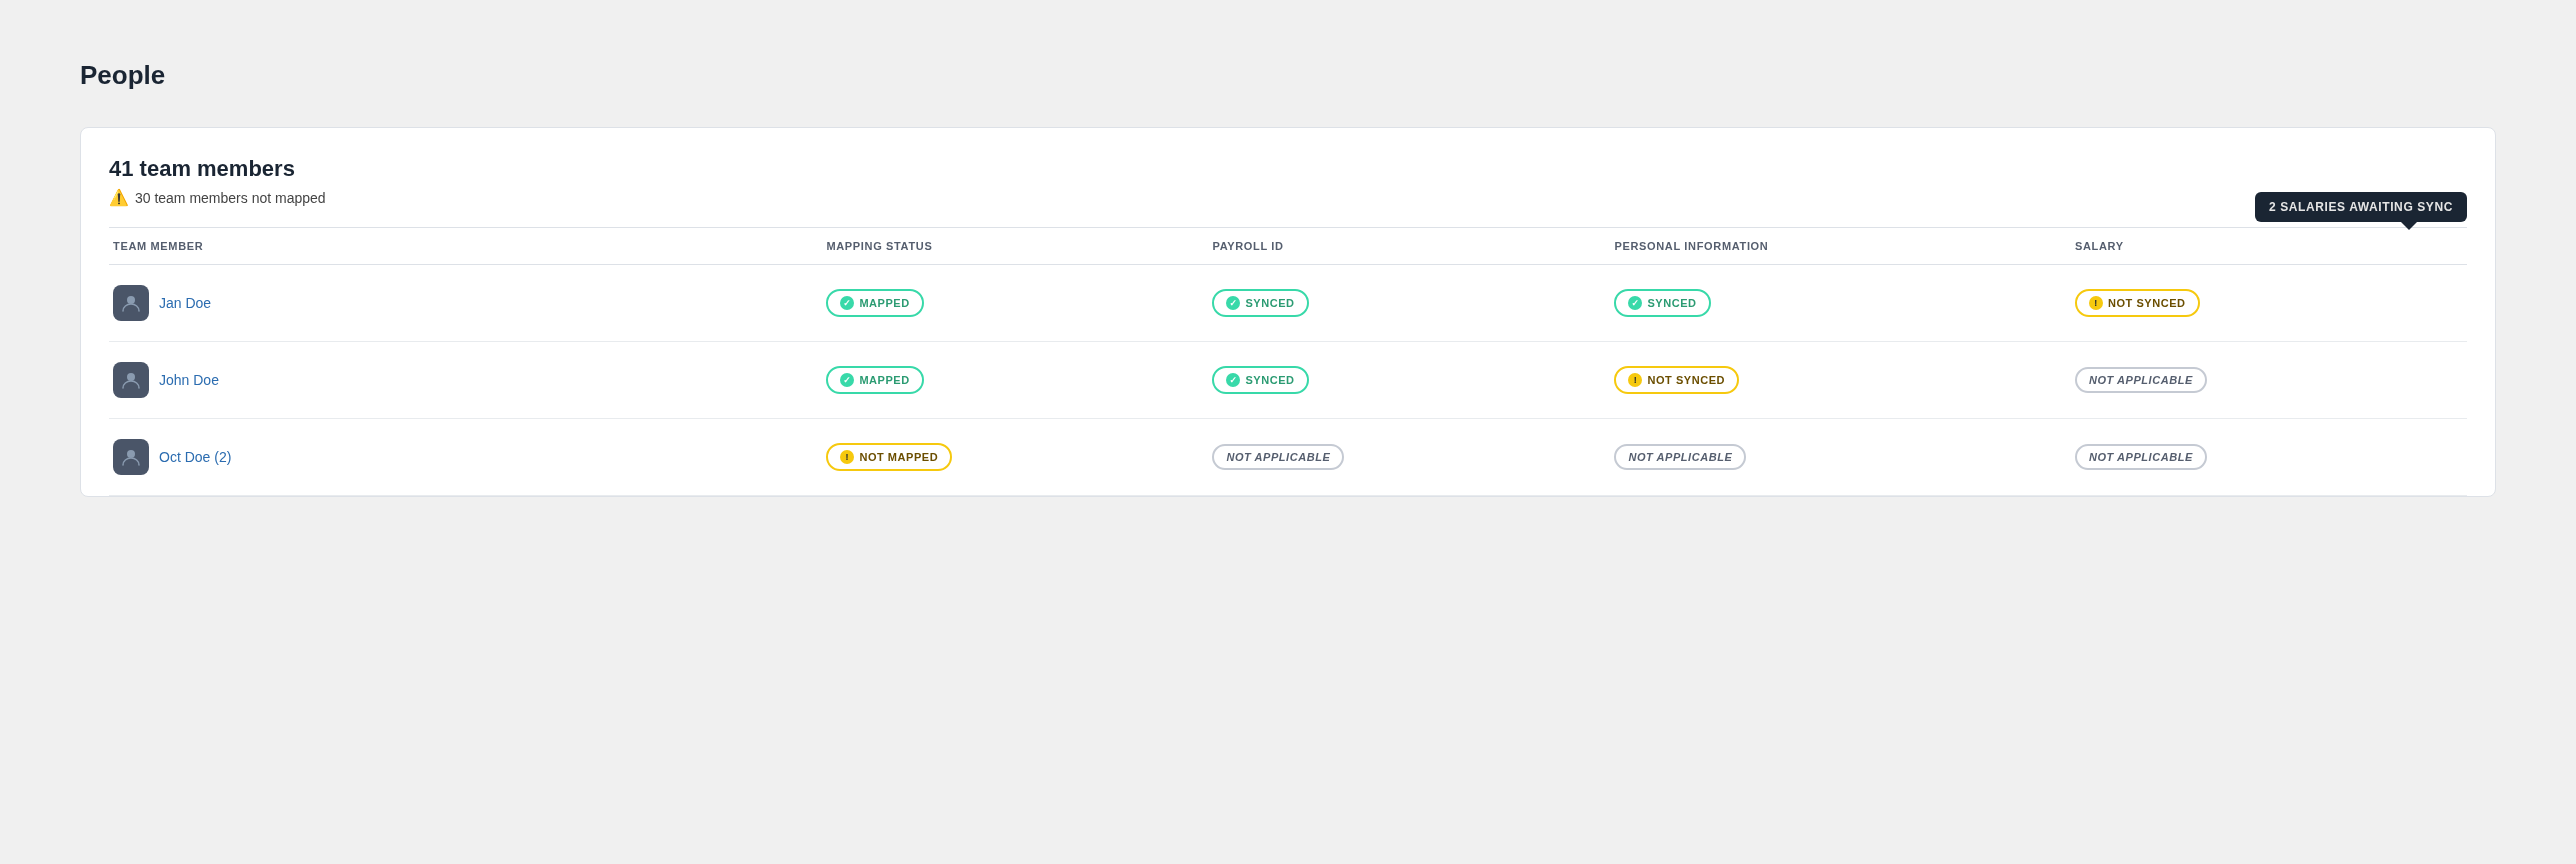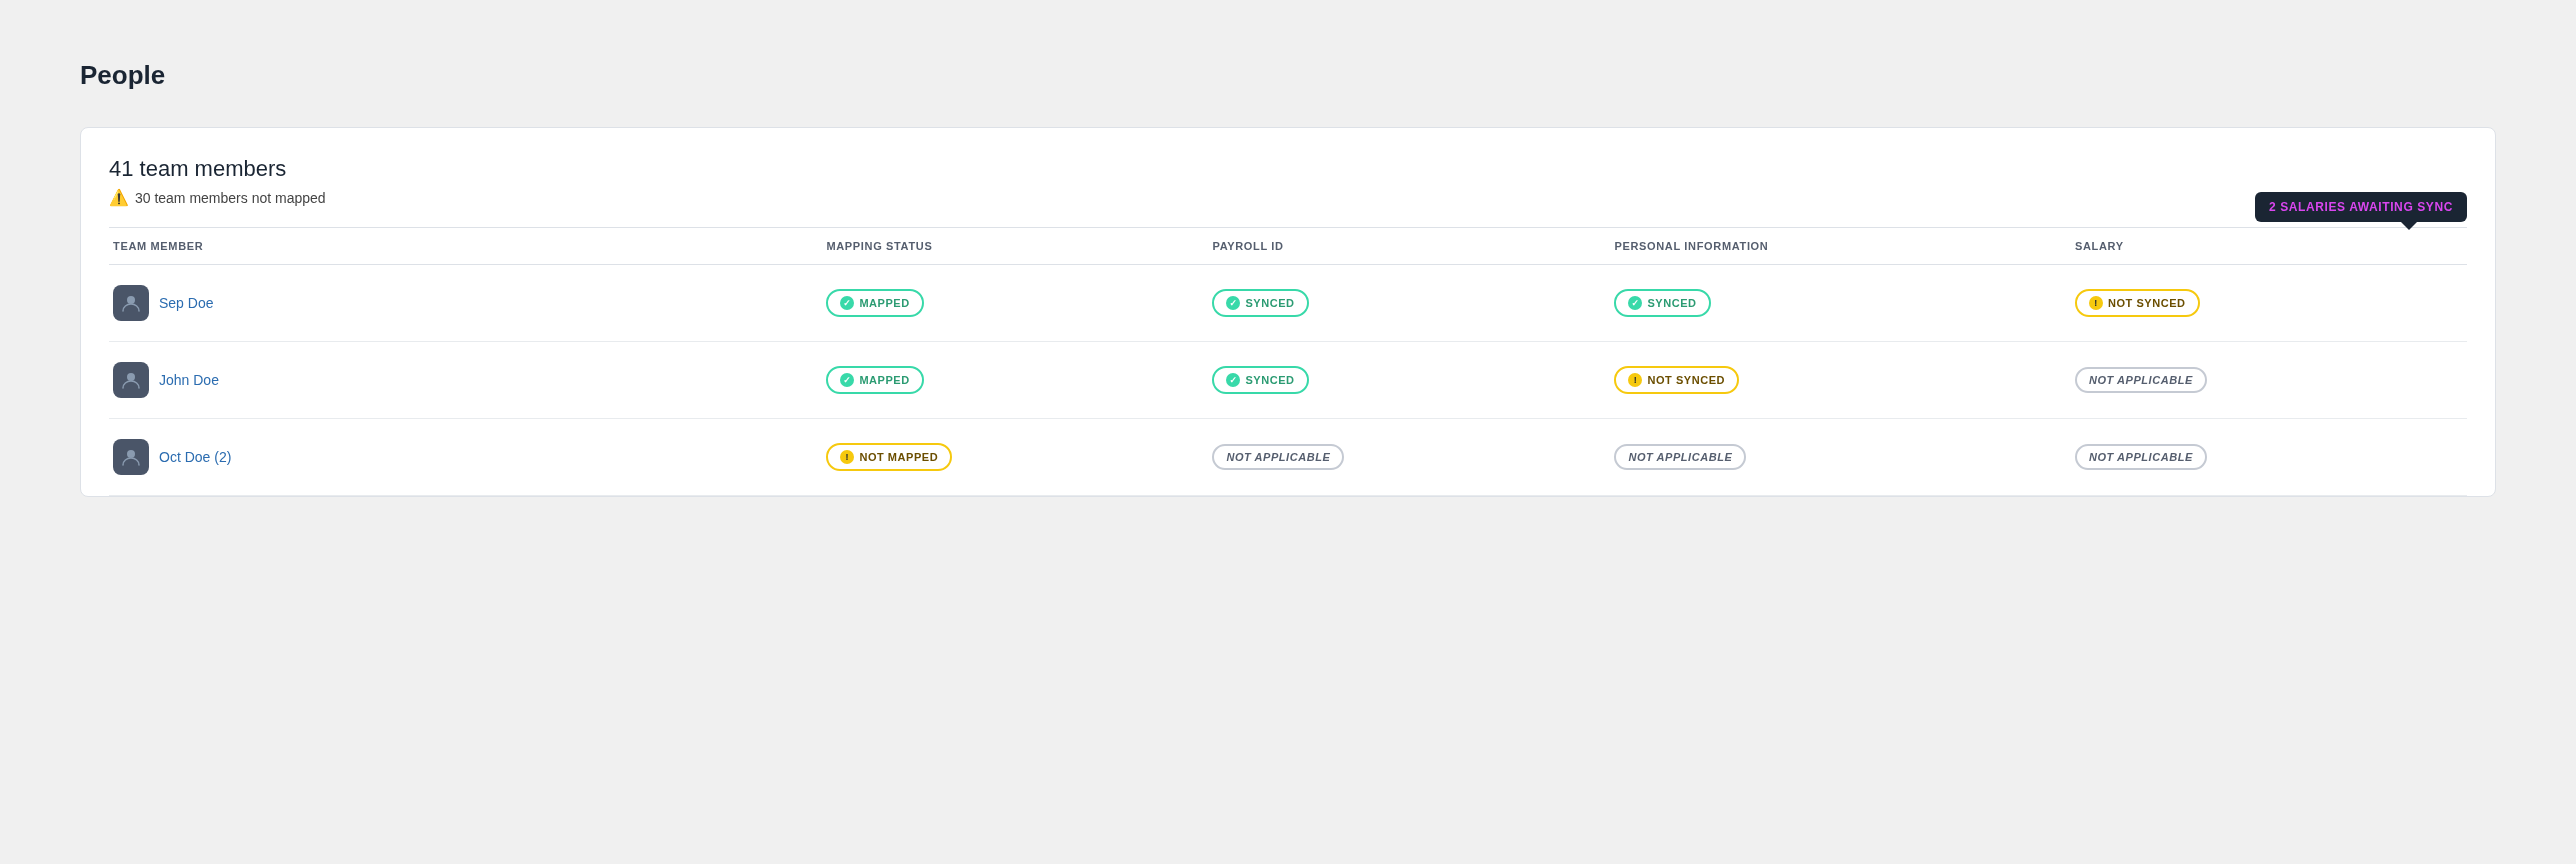--- a/index.html
+++ b/index.html
@@ -24,21 +24,21 @@
       border-radius: 8px;
       padding: 28px 28px 0 28px;
     }
 
     .card-header {
       margin-bottom: 20px;
     }
 
     .team-count {
       font-size: 22px;
-      font-weight: 400;
+      font-weight: 700;
       color: #1a2533;
       margin-bottom: 6px;
     }
 
     .warning-row {
       display: flex;
       align-items: center;
       gap: 6px;
       font-size: 14px;
       color: #444;
@@ -181,21 +181,21 @@
       line-height: 14px;
       text-align: center;
       font-weight: 900;
     }
 
     .tooltip-bubble {
       position: absolute;
       top: -48px;
       right: -10px;
       background: #1a2533;
-      color: #d946ef;
+      color: #e5e5e5;
       font-size: 12px;
       font-weight: 700;
       padding: 8px 14px;
       border-radius: 6px;
       white-space: nowrap;
       letter-spacing: 0.05em;
       z-index: 10;
     }
 
     .tooltip-bubble::after {
@@ -244,21 +244,21 @@
     <tbody id="table-body">
     <tr>
           <td>
       <div class="member-cell">
         <div class="avatar">
           <svg width="20" height="20" viewBox="0 0 20 20" fill="none">
             <circle cx="10" cy="7" r="4" fill="#8a9bb0"></circle>
             <path d="M2 18c0-4 3.6-7 8-7s8 3 8 7" stroke="#8a9bb0" stroke-width="1.5" fill="none" stroke-linecap="round"></path>
           </svg>
         </div>
-        <a class="member-link" href="#">Sep Doe</a>
+        <a class="member-link" href="#">Jan Doe</a>
       </div>
           </td>
           <td><span class="badge badge-mapped"><span class="badge-icon-check">✓</span>MAPPED</span></td>
           <td><span class="badge badge-synced"><span class="badge-icon-check">✓</span>SYNCED</span></td>
           <td><span class="badge badge-synced"><span class="badge-icon-check">✓</span>SYNCED</span></td>
           <td><span class="badge badge-not-synced"><span class="badge-icon-warn">!</span>NOT SYNCED</span></td>
         </tr>
         <tr>
           <td>
       <div class="member-cell">

